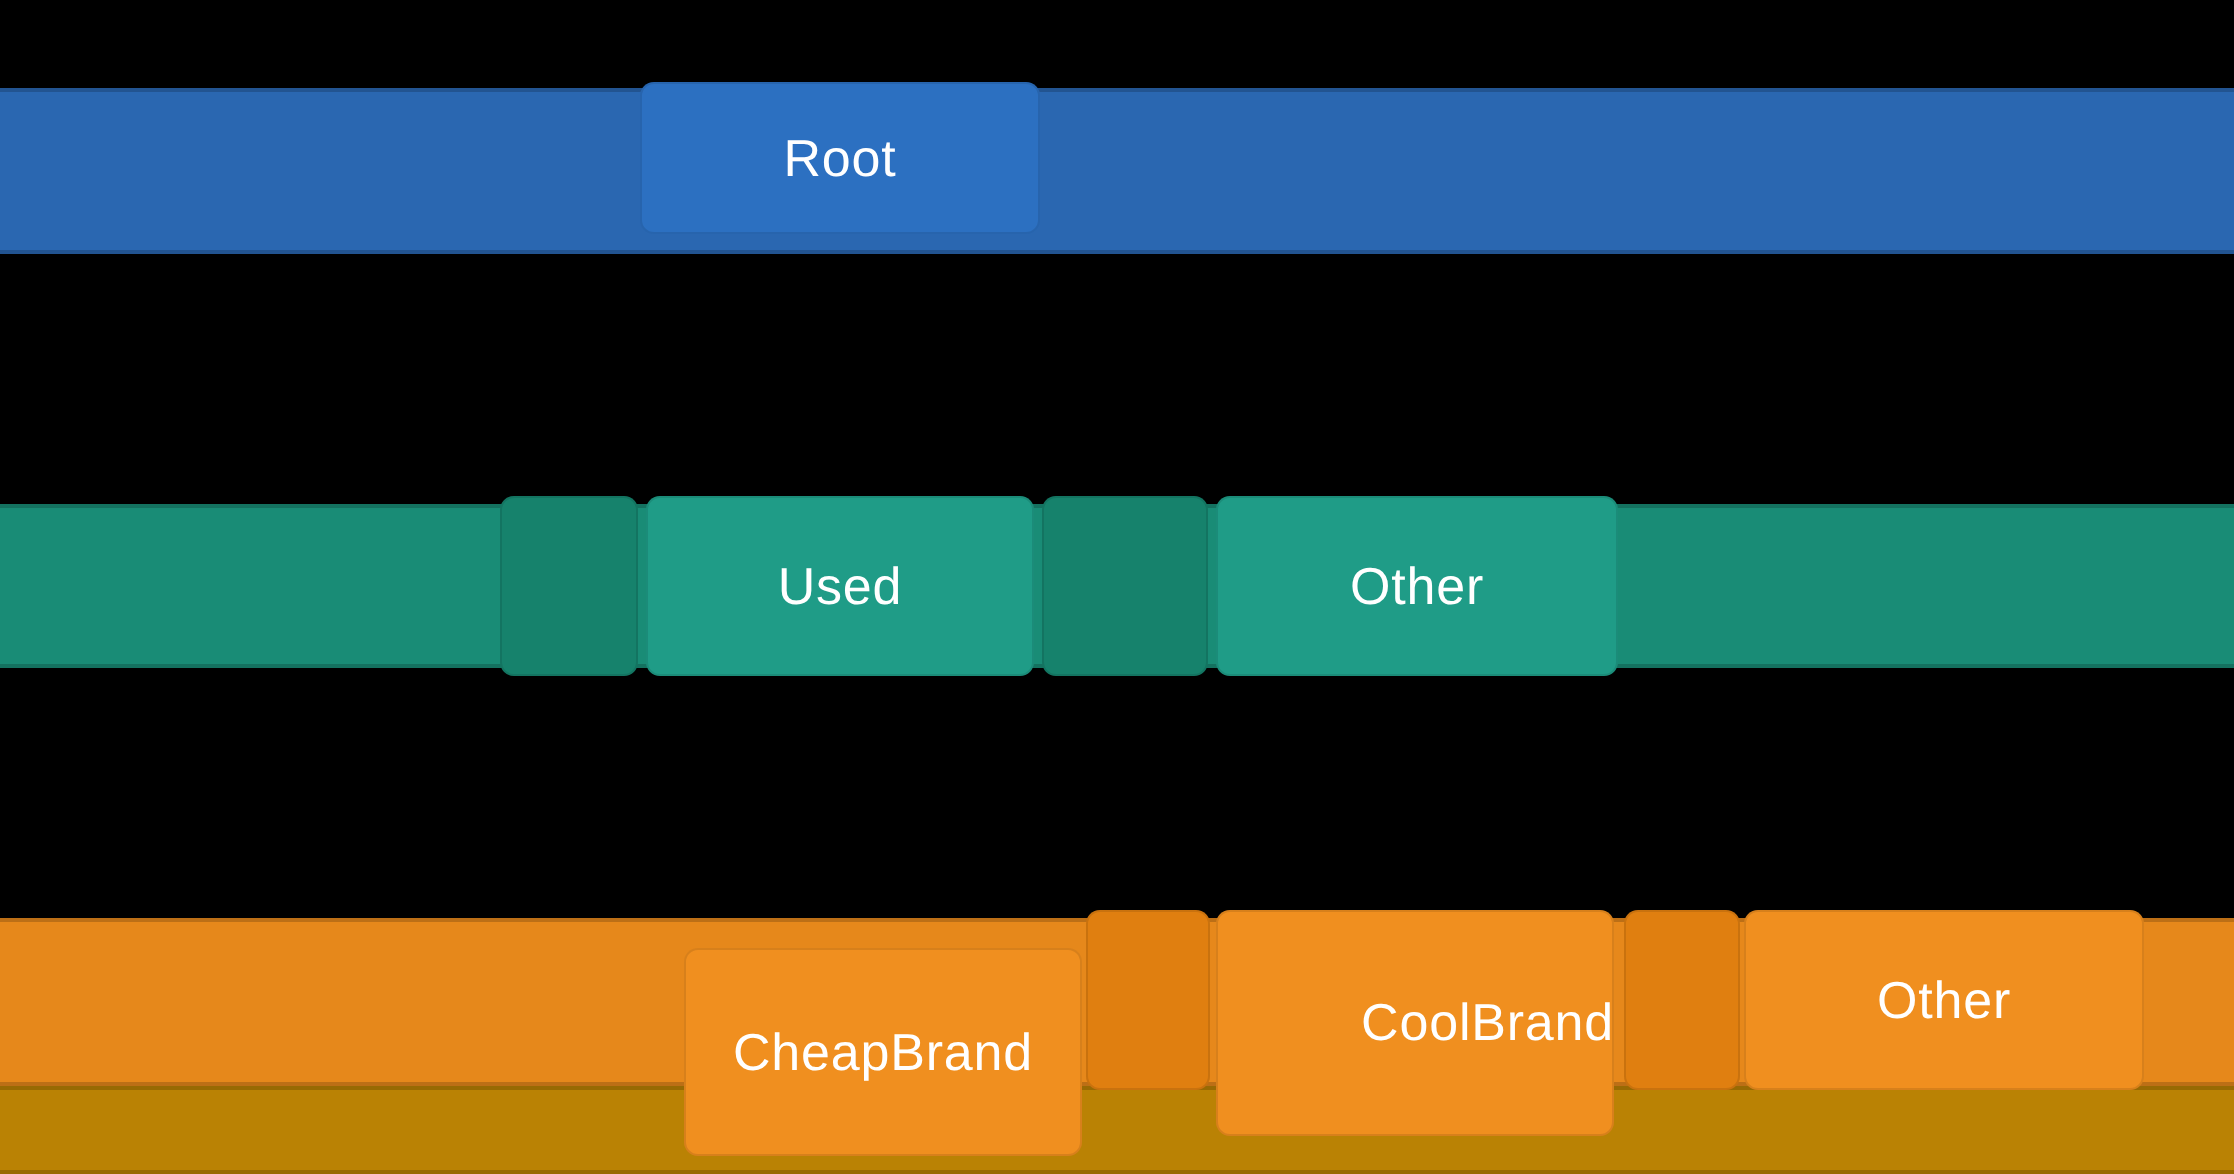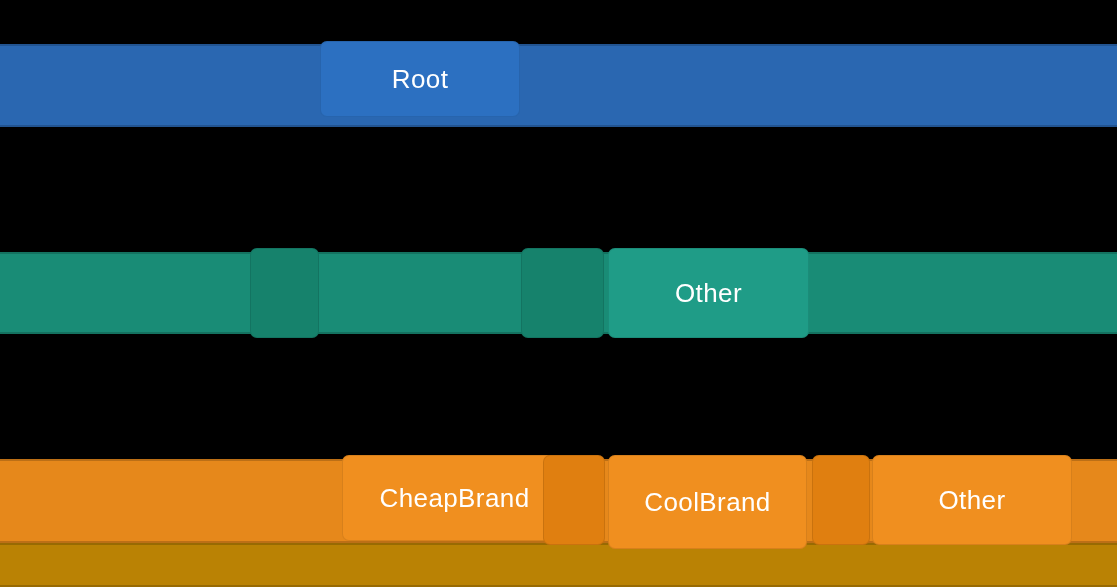--- a/index.html
+++ b/index.html
@@ -37,33 +37,36 @@
     <div class="band" style="top: 44px; height: 83px; background: rgb(42, 103, 177);"></div>
     <div class="band" style="top: 252px; height: 82px; background: rgb(25, 140, 118);"></div>
     <div class="band" style="top: 459px; height: 84px; background: rgb(230, 136, 27);"></div>
     <div class="band" style="top: 543px; height: 44px; background: rgb(186, 130, 4);"></div>
     <div class="node" style="left: 320px; top: 41px; width: 200px; height: 76px; background: rgb(44, 112, 193);">
       <span>Root</span>
     </div>
     <div class="node" style="left: 250px; top: 248px; width: 69px; height: 90px; background: rgb(22, 130, 108);">
       <span></span>
     </div>
+    <div class="node" style="left: 323px; top: 248px; width: 194px; height: 90px; background: rgb(31, 156, 135);">
+      <span>Used</span>
+    </div>
     <div class="node" style="left: 521px; top: 248px; width: 83px; height: 90px; background: rgb(22, 130, 108);">
       <span></span>
     </div>
     <div class="node" style="left: 608px; top: 248px; width: 201px; height: 90px; background: rgb(31, 156, 135);">
       <span>Other</span>
     </div>
-    <div class="node" style="left: 342px; top: 455px; width: 199px; height: 86px; background: rgb(240, 143, 31); padding-left: 13px;">
+    <div class="node" style="left: 342px; top: 474px; width: 199px; height: 104px; background: rgb(240, 143, 31);">
       <span>CheapBrand</span>
     </div>
     <div class="node" style="left: 543px; top: 455px; width: 62px; height: 90px; background: rgb(224, 127, 16);">
       <span></span>
     </div>
-    <div class="node" style="left: 608px; top: 455px; width: 199px; height: 94px; background: rgb(240, 143, 31);">
+    <div class="node" style="left: 608px; top: 455px; width: 199px; height: 113px; background: rgb(240, 143, 31); justify-content: flex-end;">
       <span>CoolBrand</span>
     </div>
     <div class="node" style="left: 812px; top: 455px; width: 58px; height: 90px; background: rgb(224, 127, 16);">
       <span></span>
     </div>
     <div class="node" style="left: 872px; top: 455px; width: 200px; height: 90px; background: rgb(240, 143, 31);">
       <span>Other</span>
     </div>
   </div>
 

